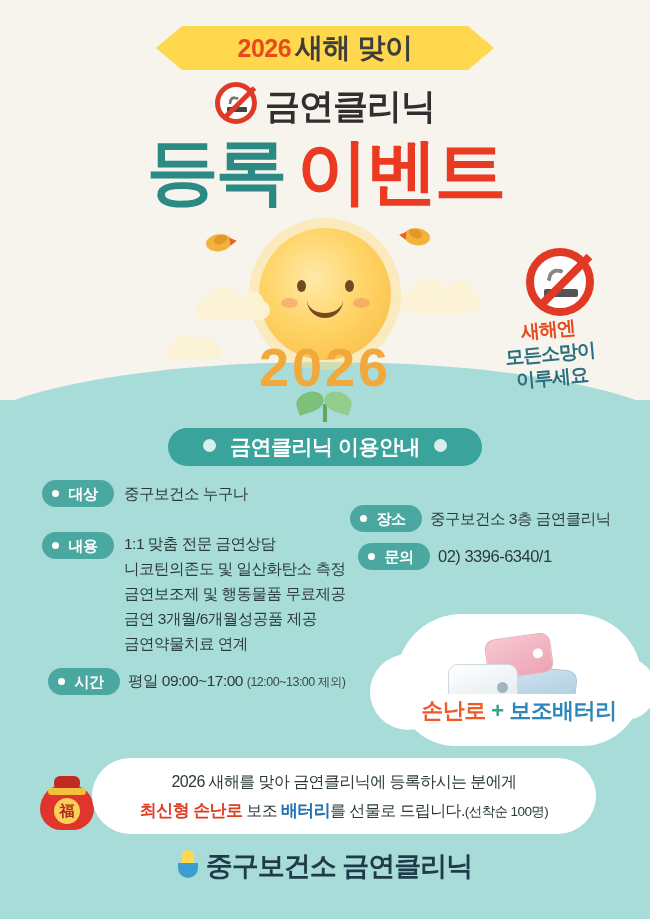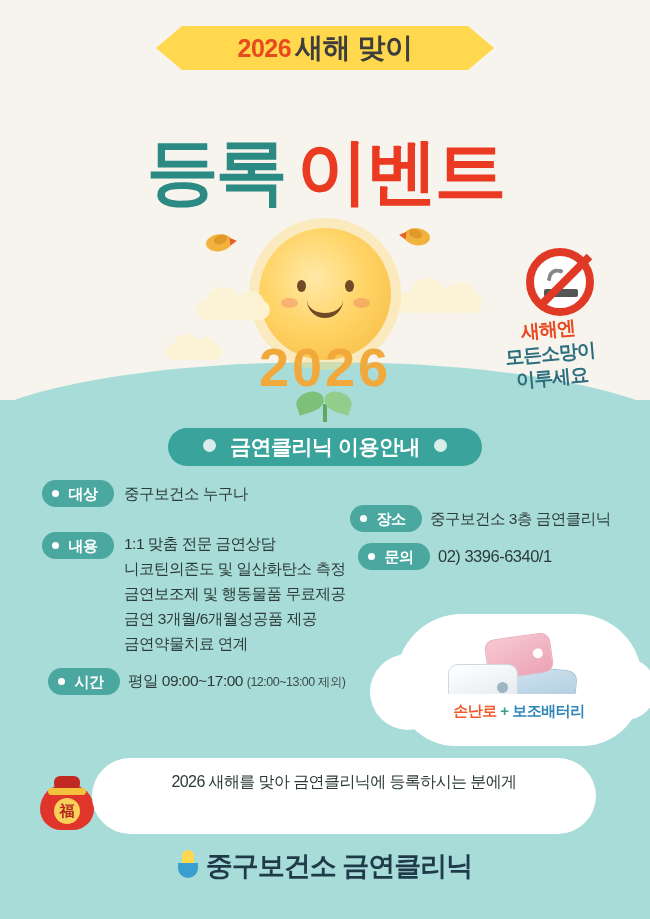--- a/index.html
+++ b/index.html
@@ -411,21 +411,21 @@
   }
   
   .gift-caption {
     position: absolute;
     left: 412px; top: 694px;
     width: 214px; height: 34px;
     background: #ffffff;
     border-radius: 17px;
     text-align: center;
     line-height: 34px;
-    font-size: 15px;
+    font-size: 22px;
     font-weight: bold;
     z-index: 6;
     letter-spacing: -0.5px;
   }
   .gift-caption .o { color: #ef5a28; }
   .gift-caption .g { color: #3ba08c; }
   .gift-caption .b { color: #2f86b8; }
   
   .note {
     position: absolute;
@@ -529,20 +529,25 @@
   <div class="top-area"></div>
   <div class="teal-area"></div>
 
   <div class="ribbon">
     <div class="ribbon-inner">
       <span class="yr">2026</span>
       <span class="txt">새해 맞이</span>
     </div>
   </div>
 
+  <div class="title-line">
+    <span class="nosmoke-badge">
+      <span class="cig"></span><span class="smoke"></span><span class="slash"></span>
+    </span><span>금연클리닉</span>
+  </div>
 
   <div class="headline">
     <span class="a">등록</span><span class="b">이벤트</span>
   </div>
 
   <div class="cloud c2"></div>
   <div class="bird b1">
     <span class="body"></span>
       <span class="wing"></span>
       <span class="beak"></span>
@@ -622,20 +627,23 @@
   </div>
 
   <div class="bag">
     <span class="sack"></span>
       <span class="neck"></span>
       <span class="tie"></span>
       <span class="fu">福</span>
   </div>
   <div class="note">
     <div class="l1">2026 새해를 맞아  금연클리닉에 등록하시는 분에게</div>
+    <div class="l2">
+      <span class="hl-red">최신형 손난로</span><span> 보조 </span><span class="hl-blue">배터리</span><span>를 선물로 드립니다.</span><span class="sm">(선착순 100명)</span>
+    </div>
   </div>
 
   <div class="footer">
     <span class="pinmark">
       <span class="top"></span><span class="bot"></span>
     </span><span>중구보건소 금연클리닉</span>
   </div>
 
 </div>
 

